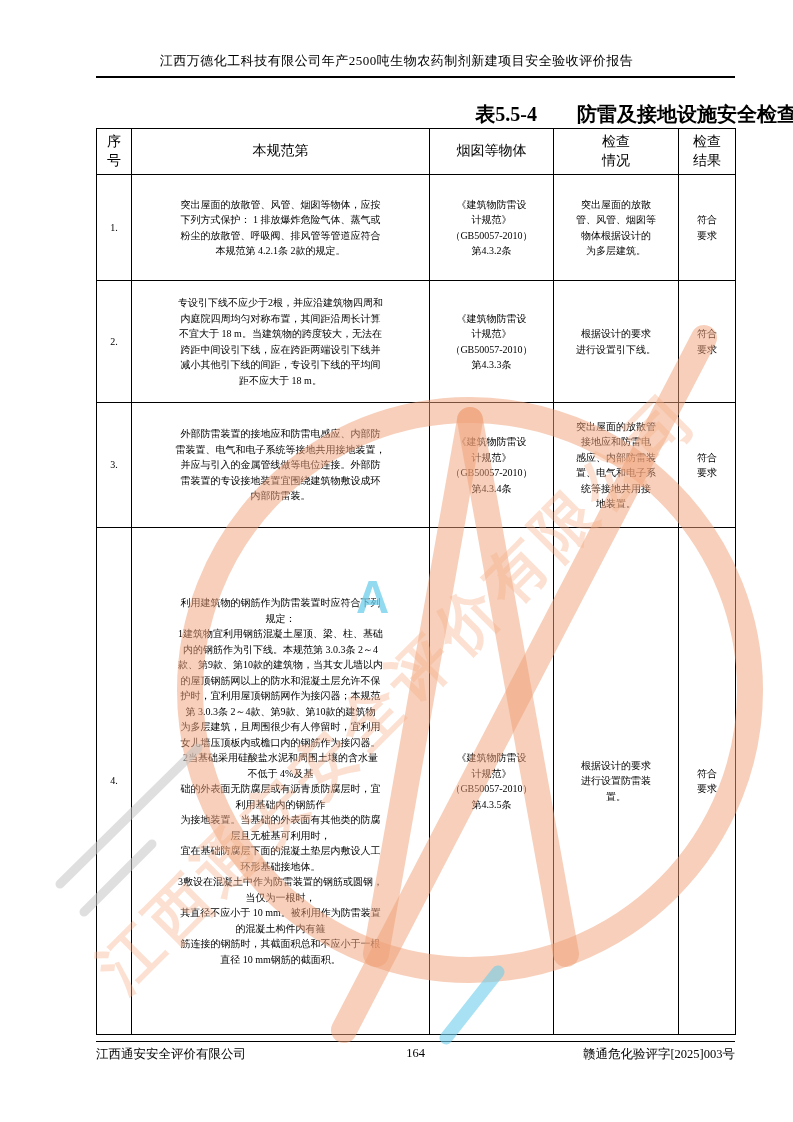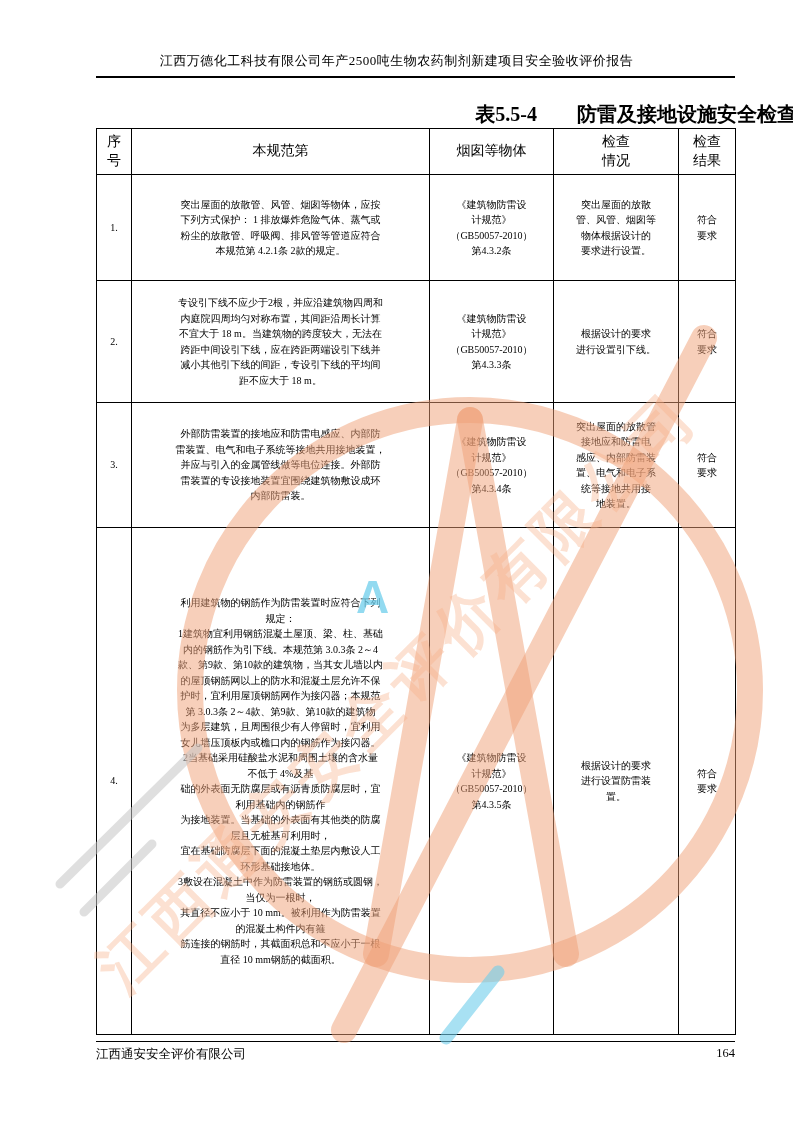--- a/index.html
+++ b/index.html
@@ -107,21 +107,21 @@
 下列方式保护： 1 排放爆炸危险气体、蒸气或
 粉尘的放散管、呼吸阀、排风管等管道应符合
 本规范第 4.2.1条 2款的规定。</td>
         <td class="std">《建筑物防雷设
 计规范》
 （GB50057-2010）
 第4.3.2条</td>
         <td>突出屋面的放散
 管、风管、烟囱等
 物体根据设计的
-要求进行设置。</td>
+为多层建筑。</td>
         <td class="res">符合
 要求</td>
       </tr>
       <tr class="r2">
         <td>2.</td>
         <td>专设引下线不应少于2根，并应沿建筑物四周和
 内庭院四周均匀对称布置，其间距沿周长计算
 不宜大于 18 m。当建筑物的跨度较大，无法在
 跨距中间设引下线，应在跨距两端设引下线并
 减小其他引下线的间距，专设引下线的平均间
@@ -191,20 +191,21 @@
         <td class="res">符合
 要求</td>
       </tr>
     </tbody>
   </table>
 
   <div class="footer-rule"></div>
   <div class="doc-footer">
     <span class="f-left">江西通安安全评价有限公司</span>
     <span class="f-center">164</span>
+    <span class="f-right">赣通危化验评字[2025]003号</span>
   </div>
 
 </div>
 
 <div class="wm">
   <svg width="793" height="1122" viewBox="0 0 793 1122">
     <g fill="none" stroke="rgba(240,160,118,0.50)" stroke-width="26" stroke-linecap="round">
       <circle cx="470" cy="690" r="280"></circle>
       <path d="M470,420 L376,954"></path>
       <path d="M470,420 L566,954"></path>

